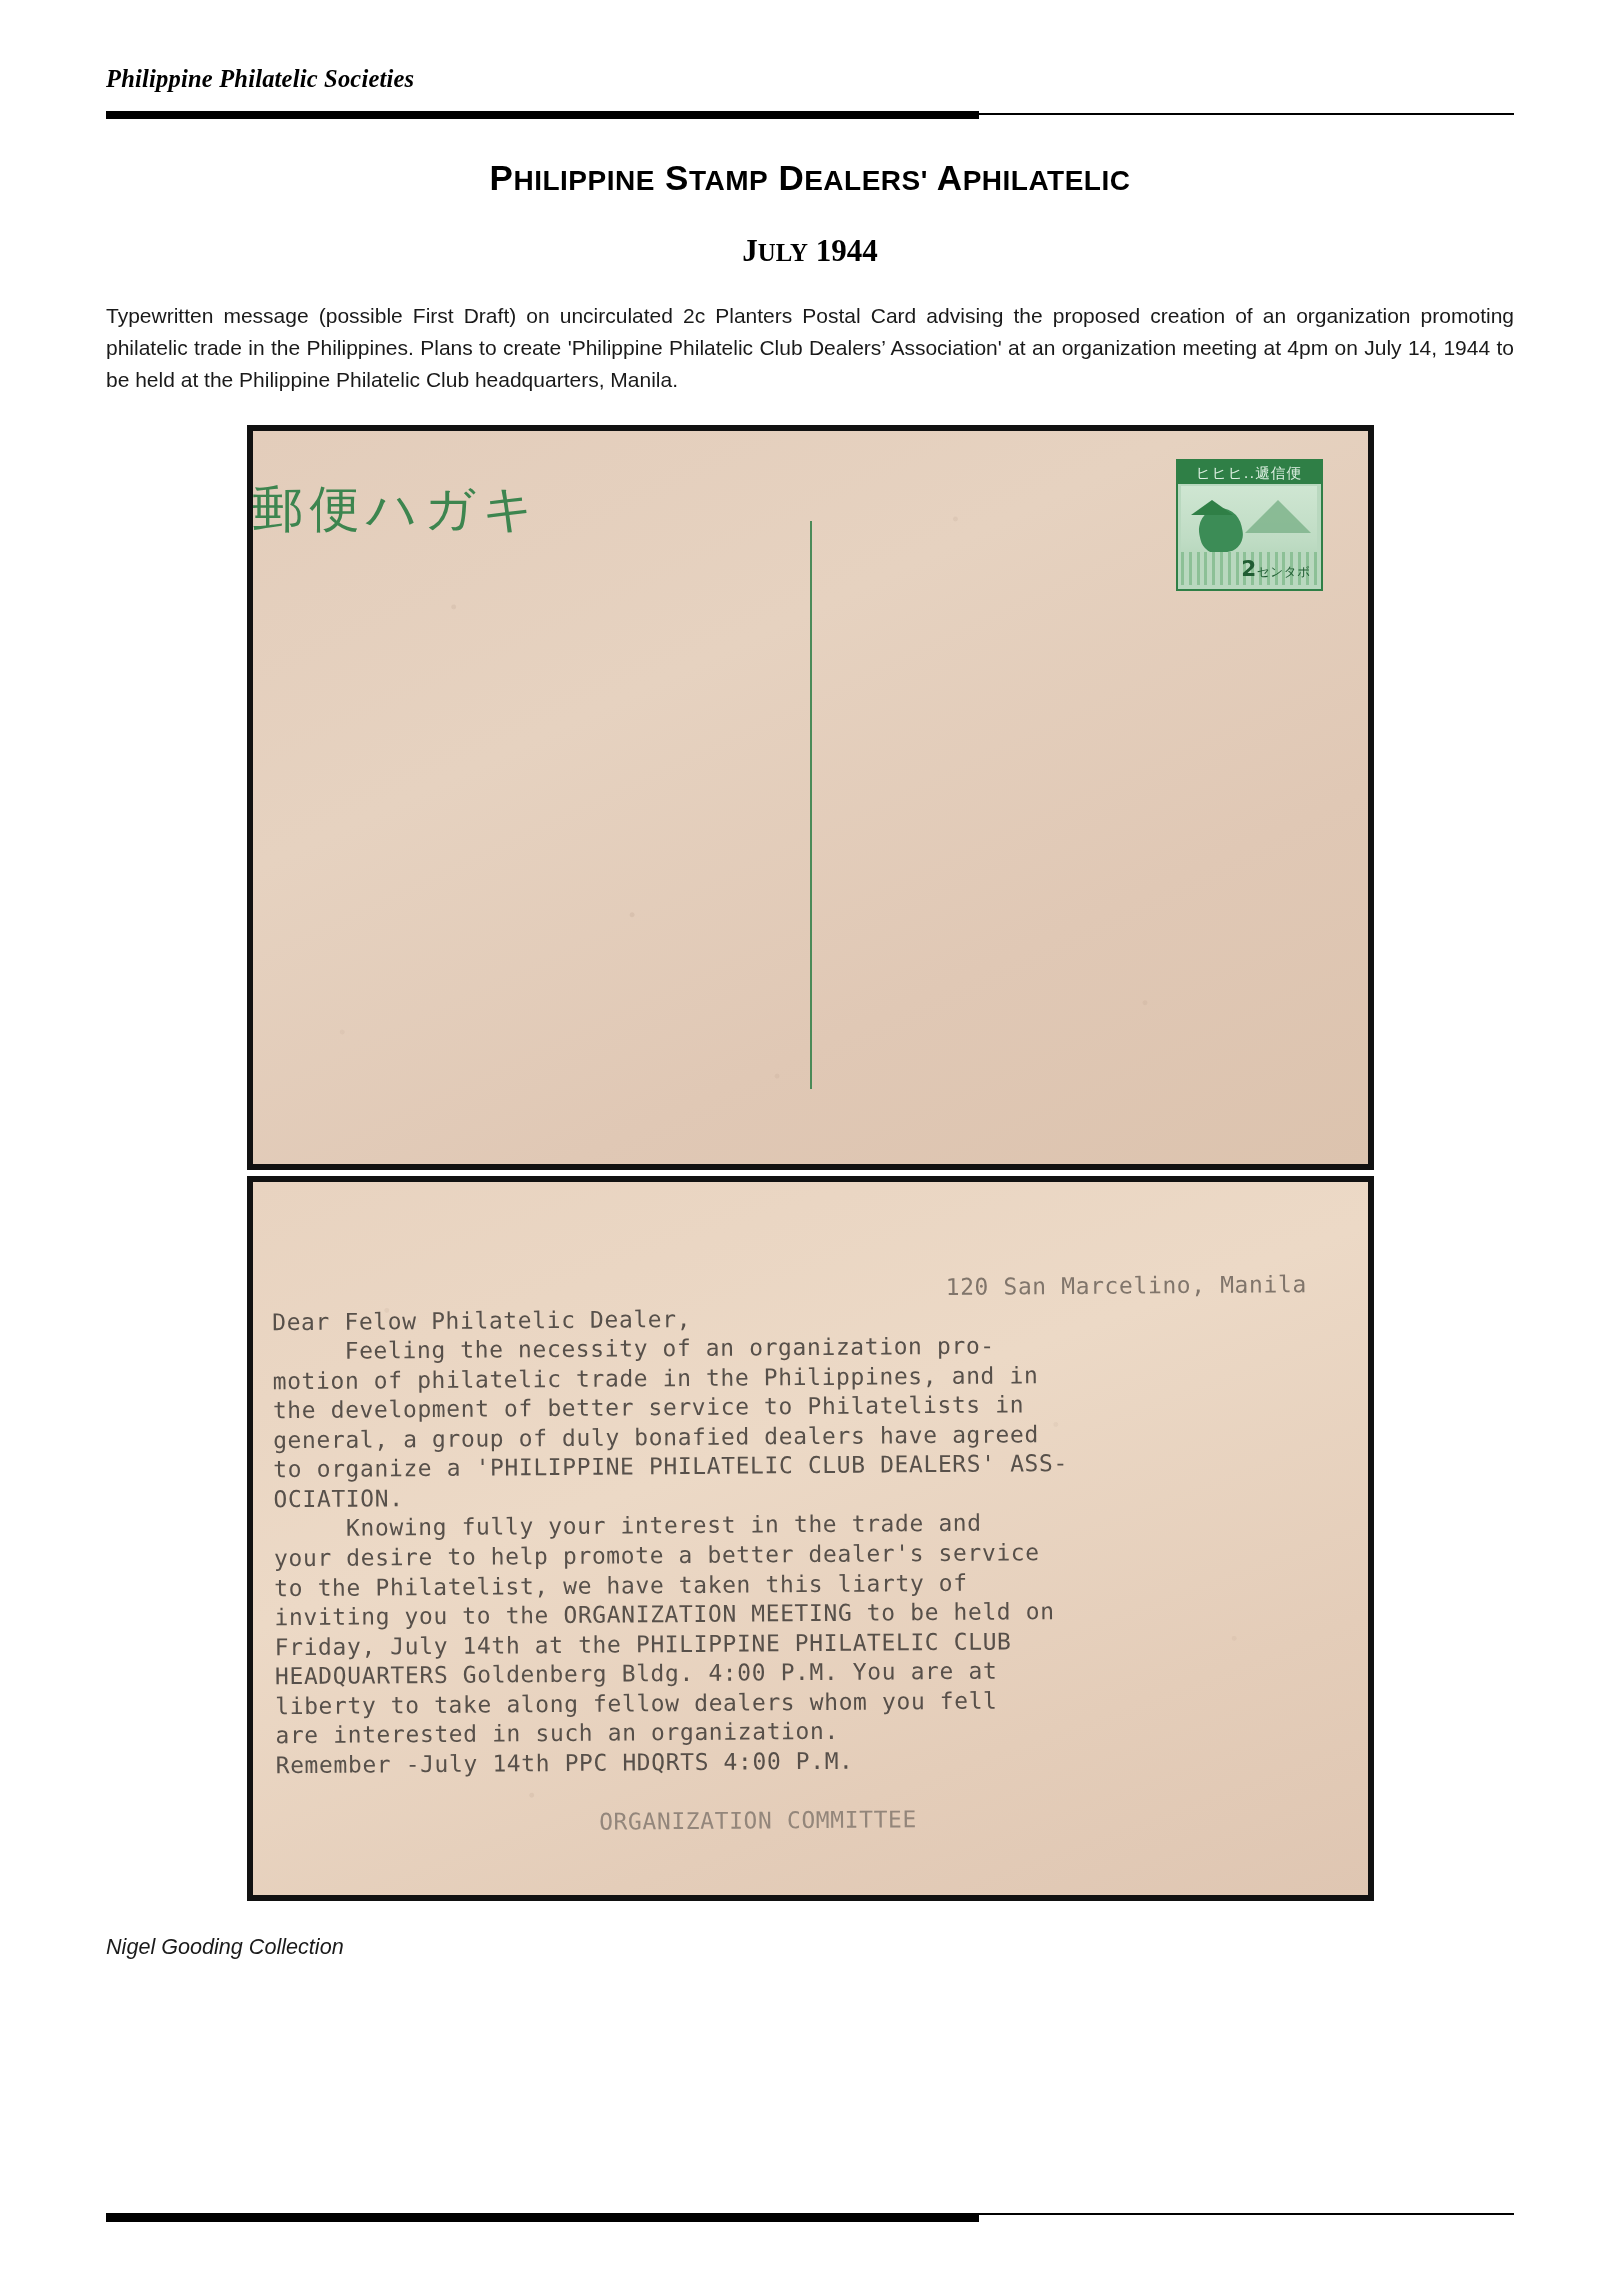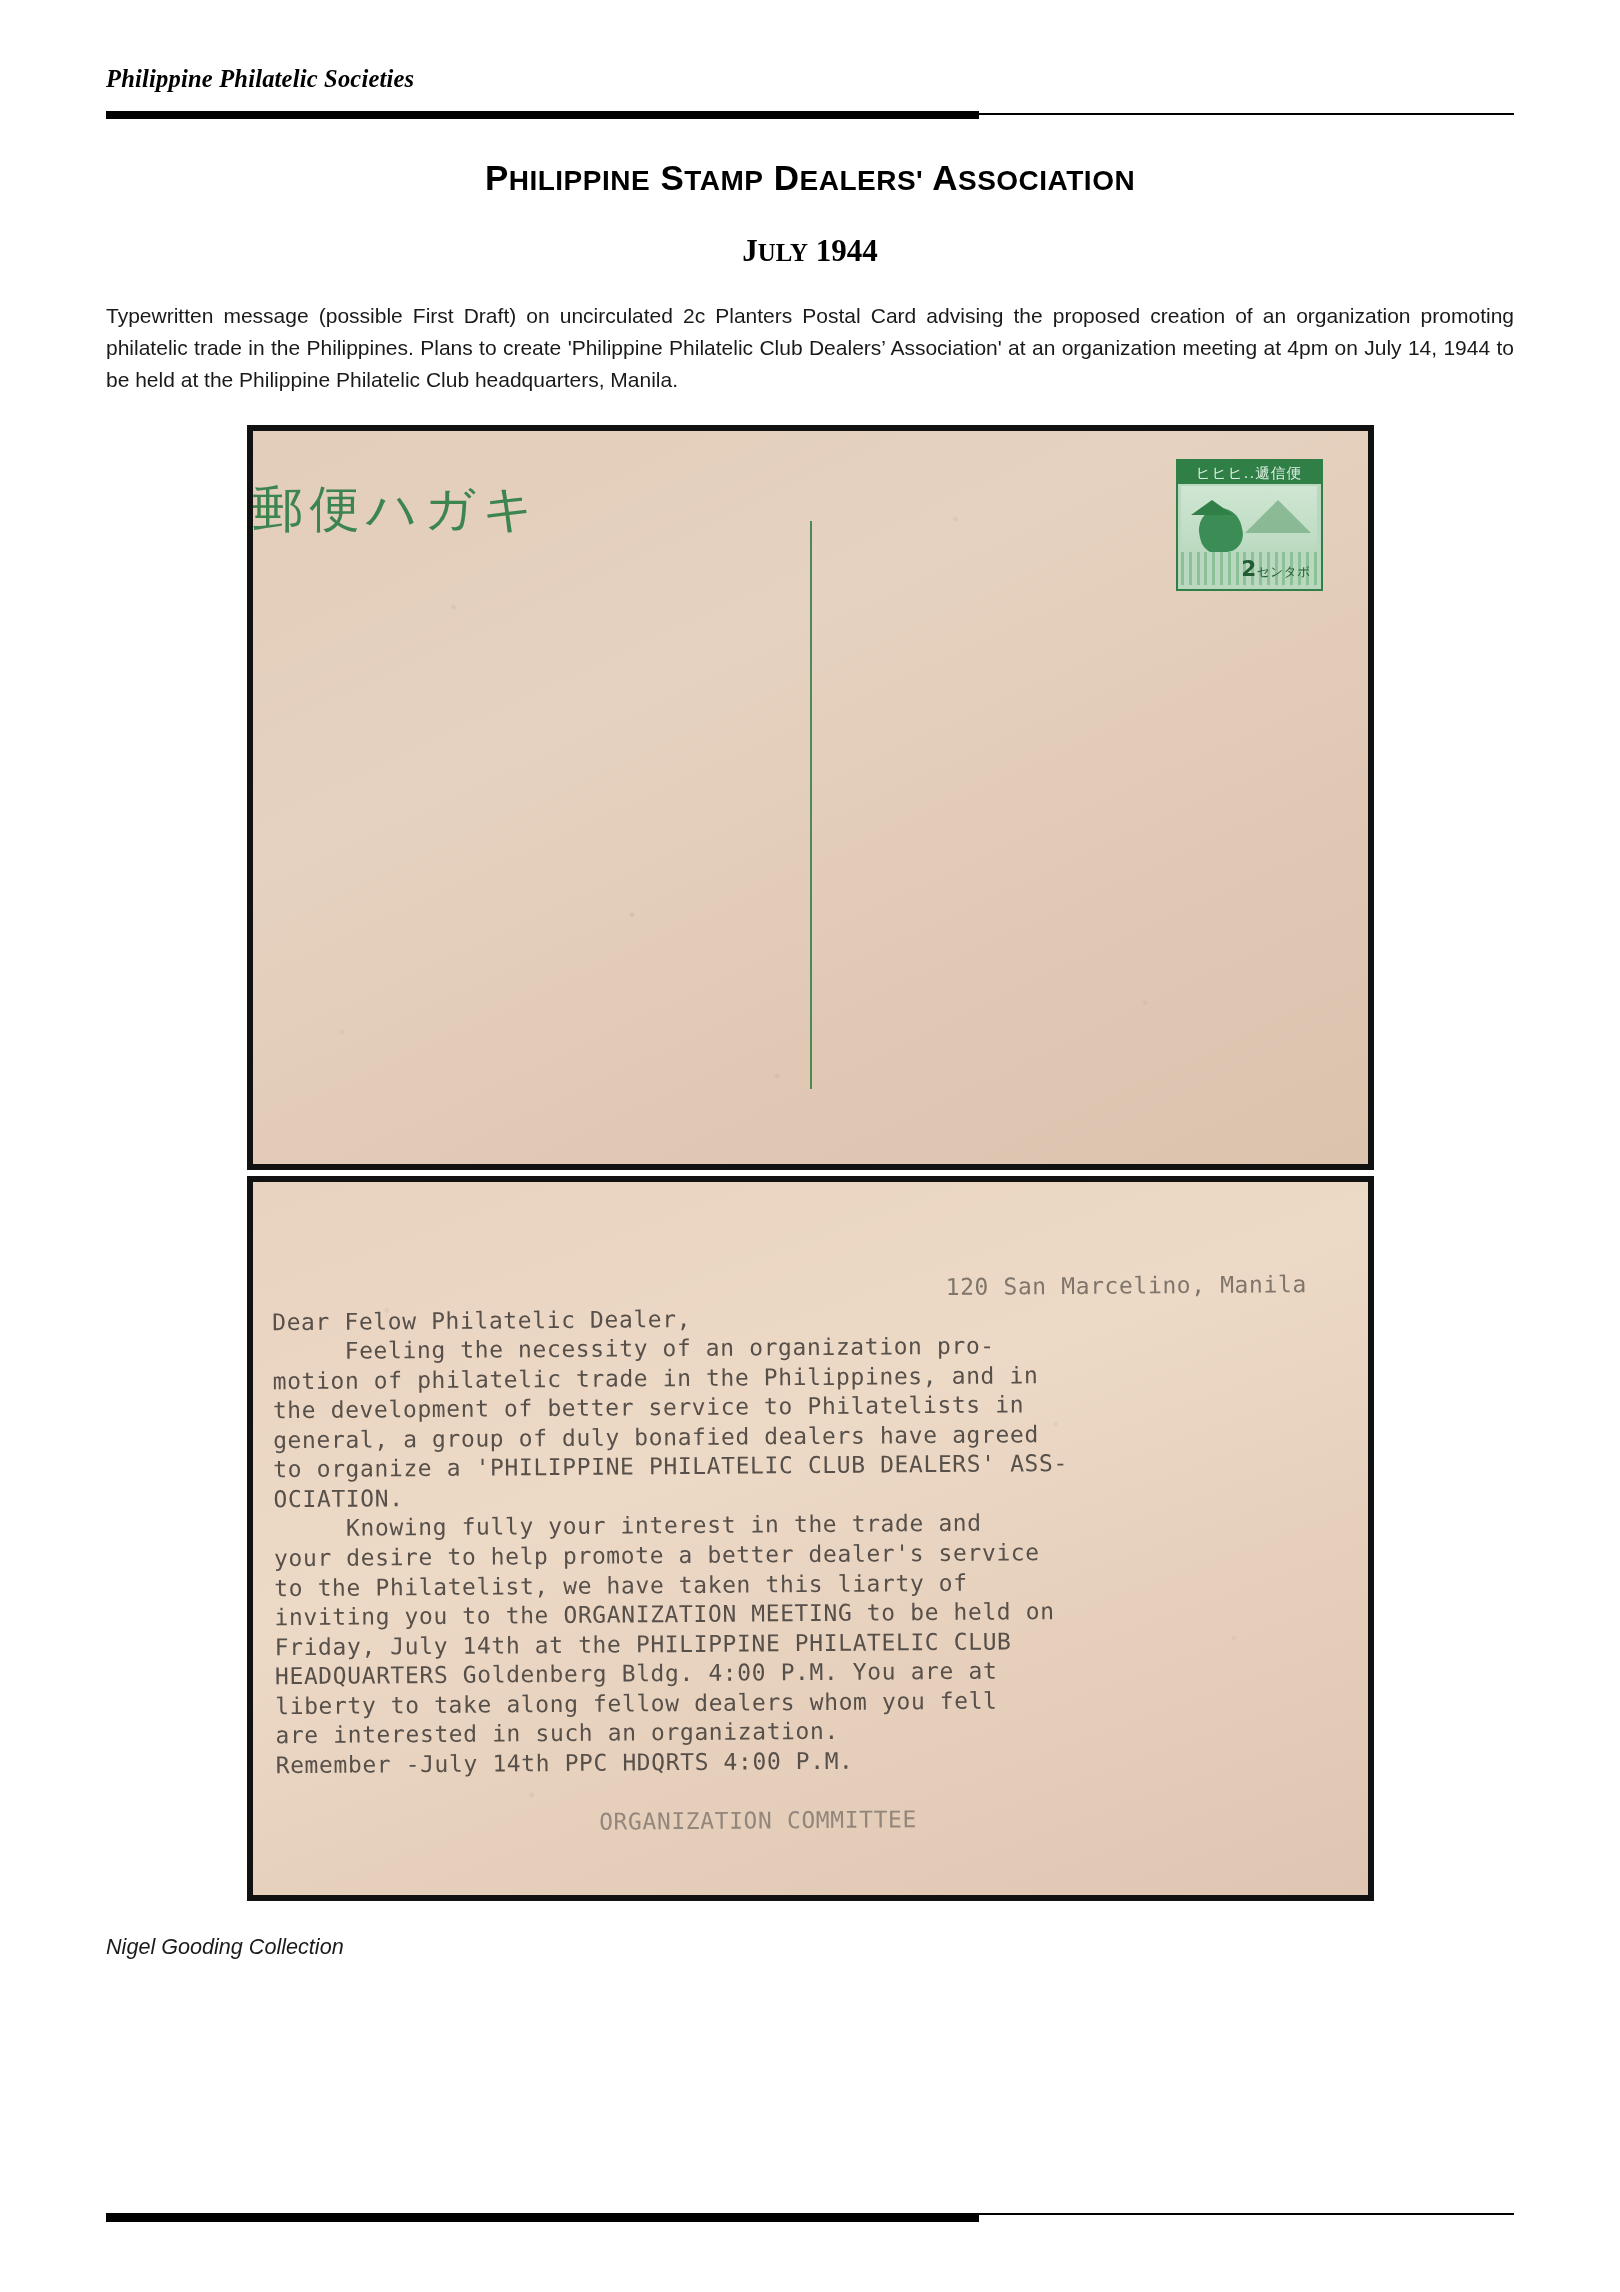--- a/index.html
+++ b/index.html
@@ -287,21 +287,21 @@
 
 <div class="page">
 
   <div class="running-header">Philippine Philatelic Societies</div>
 
   <div class="header-rule">
     <div class="thin"></div>
     <div class="thick"></div>
   </div>
 
-  <h1 class="title-main sc"><span class="cap">P</span><span class="rest">HILIPPINE</span> <span class="cap">S</span><span class="rest">TAMP</span> <span class="cap">D</span><span class="rest">EALERS'</span> <span class="cap">A</span><span class="rest">SSOCIATION</span></h1>
+  <h1 class="title-main sc"><span class="cap">P</span><span class="rest">HILIPPINE</span> <span class="cap">S</span><span class="rest">TAMP</span> <span class="cap">D</span><span class="rest">EALERS'</span> <span class="cap">A</span><span class="rest">PHILATELIC</span></h1>
   <h2 class="title-date sc"><span class="cap">J</span><span class="rest">ULY</span> <span class="cap">1944</span></h2>
 
   <p class="body-text">Typewritten message (possible First Draft) on uncirculated 2c Planters Postal Card advising the proposed creation of an organization promoting philatelic trade in the Philippines. Plans to create 'Philippine Philatelic Club Dealers’ Association' at an organization meeting at 4pm on July 14, 1944 to be held at the Philippine Philatelic Club headquarters, Manila.</p>
 
   <div class="card-wrap">
     <div class="postcard">
       <div class="grain"></div>
       <div class="jp-text">郵便ハガキ</div>
       <div class="divider-line"></div>
       <div class="stamp">

